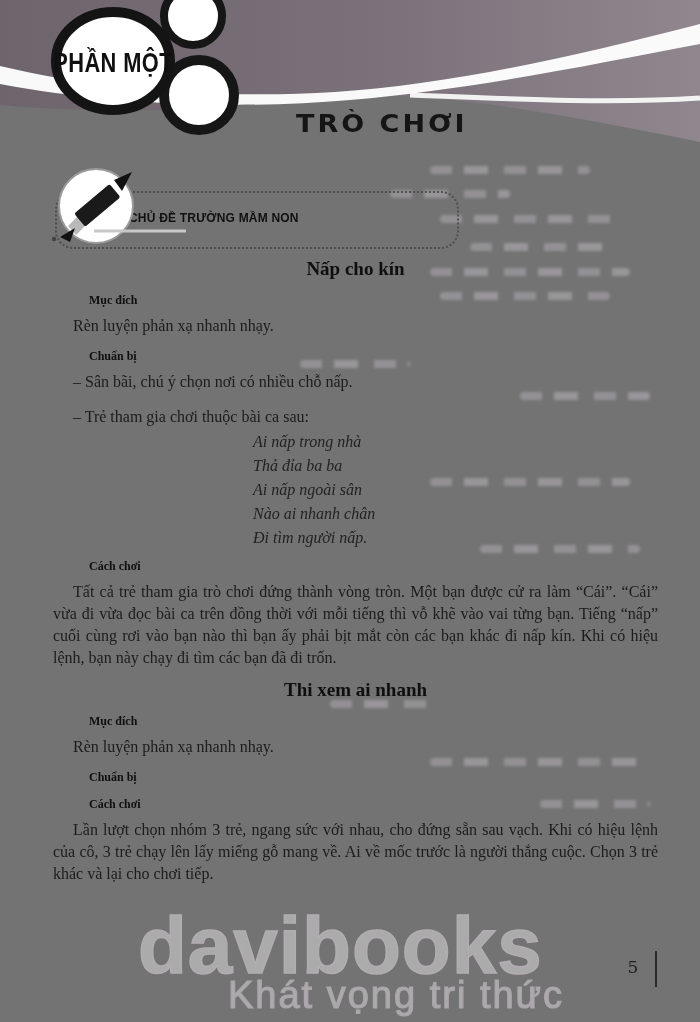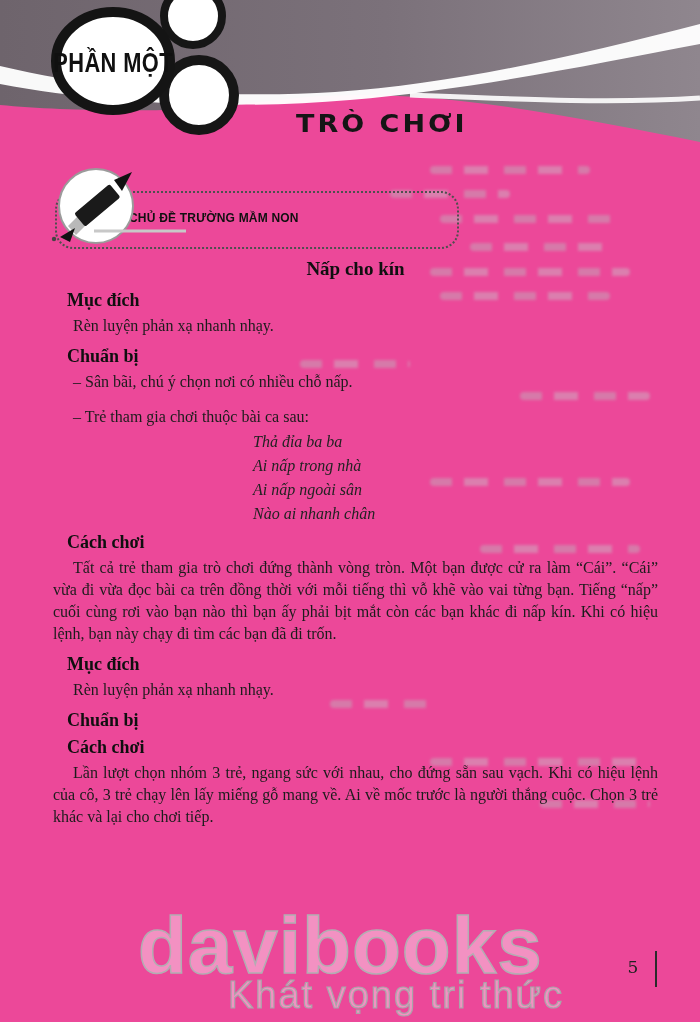--- a/index.html
+++ b/index.html
@@ -1,35 +1,35 @@
 <!DOCTYPE html>
 <html><head>
 <meta charset="utf-8">
 <style>
   html,body{margin:0;padding:0;background:#ffffff;}
-  .page{position:relative;width:700px;height:1022px;background:#ec4899;overflow:hidden;
+  .page{position:relative;width:700px;height:1022px;background:#737373;overflow:hidden;
         font-family:"Liberation Sans","DejaVu Sans",sans-serif;color:#1c1c1c;}
 
   
   .header-art{position:absolute;left:0;top:0;width:700px;height:160px;}
   .page-title{position:absolute;left:296px;top:108px;font-family:"DejaVu Sans","Liberation Sans",sans-serif;
               font-size:27px;font-weight:bold;letter-spacing:3px;color:#151515;transform:scaleY(0.92);}
 
   
   .topic-box{position:absolute;left:55px;top:191px;width:400px;height:54px;
              border:2px dotted #4f4f4f;border-radius:18px;z-index:2;}
   .topic-label{margin-left:72px;line-height:51px;font-size:12px;font-weight:bold;
                letter-spacing:0.2px;color:#101010;white-space:nowrap;}
   .pencil-badge{position:absolute;left:48px;top:164px;width:150px;height:90px;z-index:3;}
 
   
   .content{position:absolute;left:53px;top:250px;width:605px;z-index:1;font-family:Liberation Serif, serif;}
   .game-title{margin:6px 0 0 0;text-align:center;font-size:19px;font-weight:bold;line-height:25px;color:#0f0f0f;}
   .game-title.second{margin-top:8px;}
-  h3.sec{margin:9px 0 0 14px;font-size:18px;font-weight:bold;line-height:21px;color:#0f0f0f;}
+  h3.sec{margin:9px 0 0 36px;font-size:12px;font-weight:bold;line-height:21px;color:#0f0f0f;}
   h3.tight{margin-top:6px;}
   .content p{margin:4px 0 0 0;font-size:16px;line-height:22px;text-align:justify;text-indent:20px;color:#1c1c1c;}
   .content p.b2{margin-top:13px;}
   .poem{margin:2px 0 0 200px;font-style:italic;font-size:16px;line-height:24px;color:#222;}
   .poem div{white-space:nowrap;}
 
   
   .wm-name{position:absolute;left:138px;top:900px;font-size:80px;font-weight:bold;letter-spacing:1px;
            color:rgba(255,255,255,0.4);-webkit-text-stroke:1.5px #b2adb2;z-index:0;}
   .wm-tagline{position:absolute;left:228px;top:974px;font-size:38px;letter-spacing:2px;
@@ -102,29 +102,31 @@
     <h2 class="game-title">Nấp cho kín</h2>
 
     <h3 class="sec">Mục đích</h3>
     <p>Rèn luyện phản xạ nhanh nhạy.</p>
 
     <h3 class="sec">Chuẩn bị</h3>
     <p>– Sân bãi, chú ý chọn nơi có nhiều chỗ nấp.</p>
     <p class="b2">– Trẻ tham gia chơi thuộc bài ca sau:</p>
 
     <div class="poem">
+      <div>Ai nấp trong nhà</div>
       <div>Thả đỉa ba ba</div>
-      <div>Ai nấp trong nhà</div>
       <div>Ai nấp ngoài sân</div>
       <div>Nào ai nhanh chân</div>
+      <div>Đi tìm người nấp.</div>
     </div>
 
     <h3 class="sec tight">Cách chơi</h3>
     <p>Tất cả trẻ tham gia trò chơi đứng thành vòng tròn. Một bạn được cử ra làm “Cái”. “Cái” vừa đi vừa đọc bài ca trên đồng thời với mỗi tiếng thì vỗ khẽ vào vai từng bạn. Tiếng “nấp” cuối cùng rơi vào bạn nào thì bạn ấy phải bịt mắt còn các bạn khác đi nấp kín. Khi có hiệu lệnh, bạn này chạy đi tìm các bạn đã đi trốn.</p>
 
+    <h2 class="game-title second">Thi xem ai nhanh</h2>
 
     <h3 class="sec">Mục đích</h3>
     <p>Rèn luyện phản xạ nhanh nhạy.</p>
 
     <h3 class="sec">Chuẩn bị</h3>
 
     <h3 class="sec tight">Cách chơi</h3>
     <p>Lần lượt chọn nhóm 3 trẻ, ngang sức với nhau, cho đứng sẵn sau vạch. Khi có hiệu lệnh của cô, 3 trẻ chạy lên lấy miếng gỗ mang về. Ai về mốc trước là người thắng cuộc. Chọn 3 trẻ khác và lại cho chơi tiếp.</p>
   </div>
 

